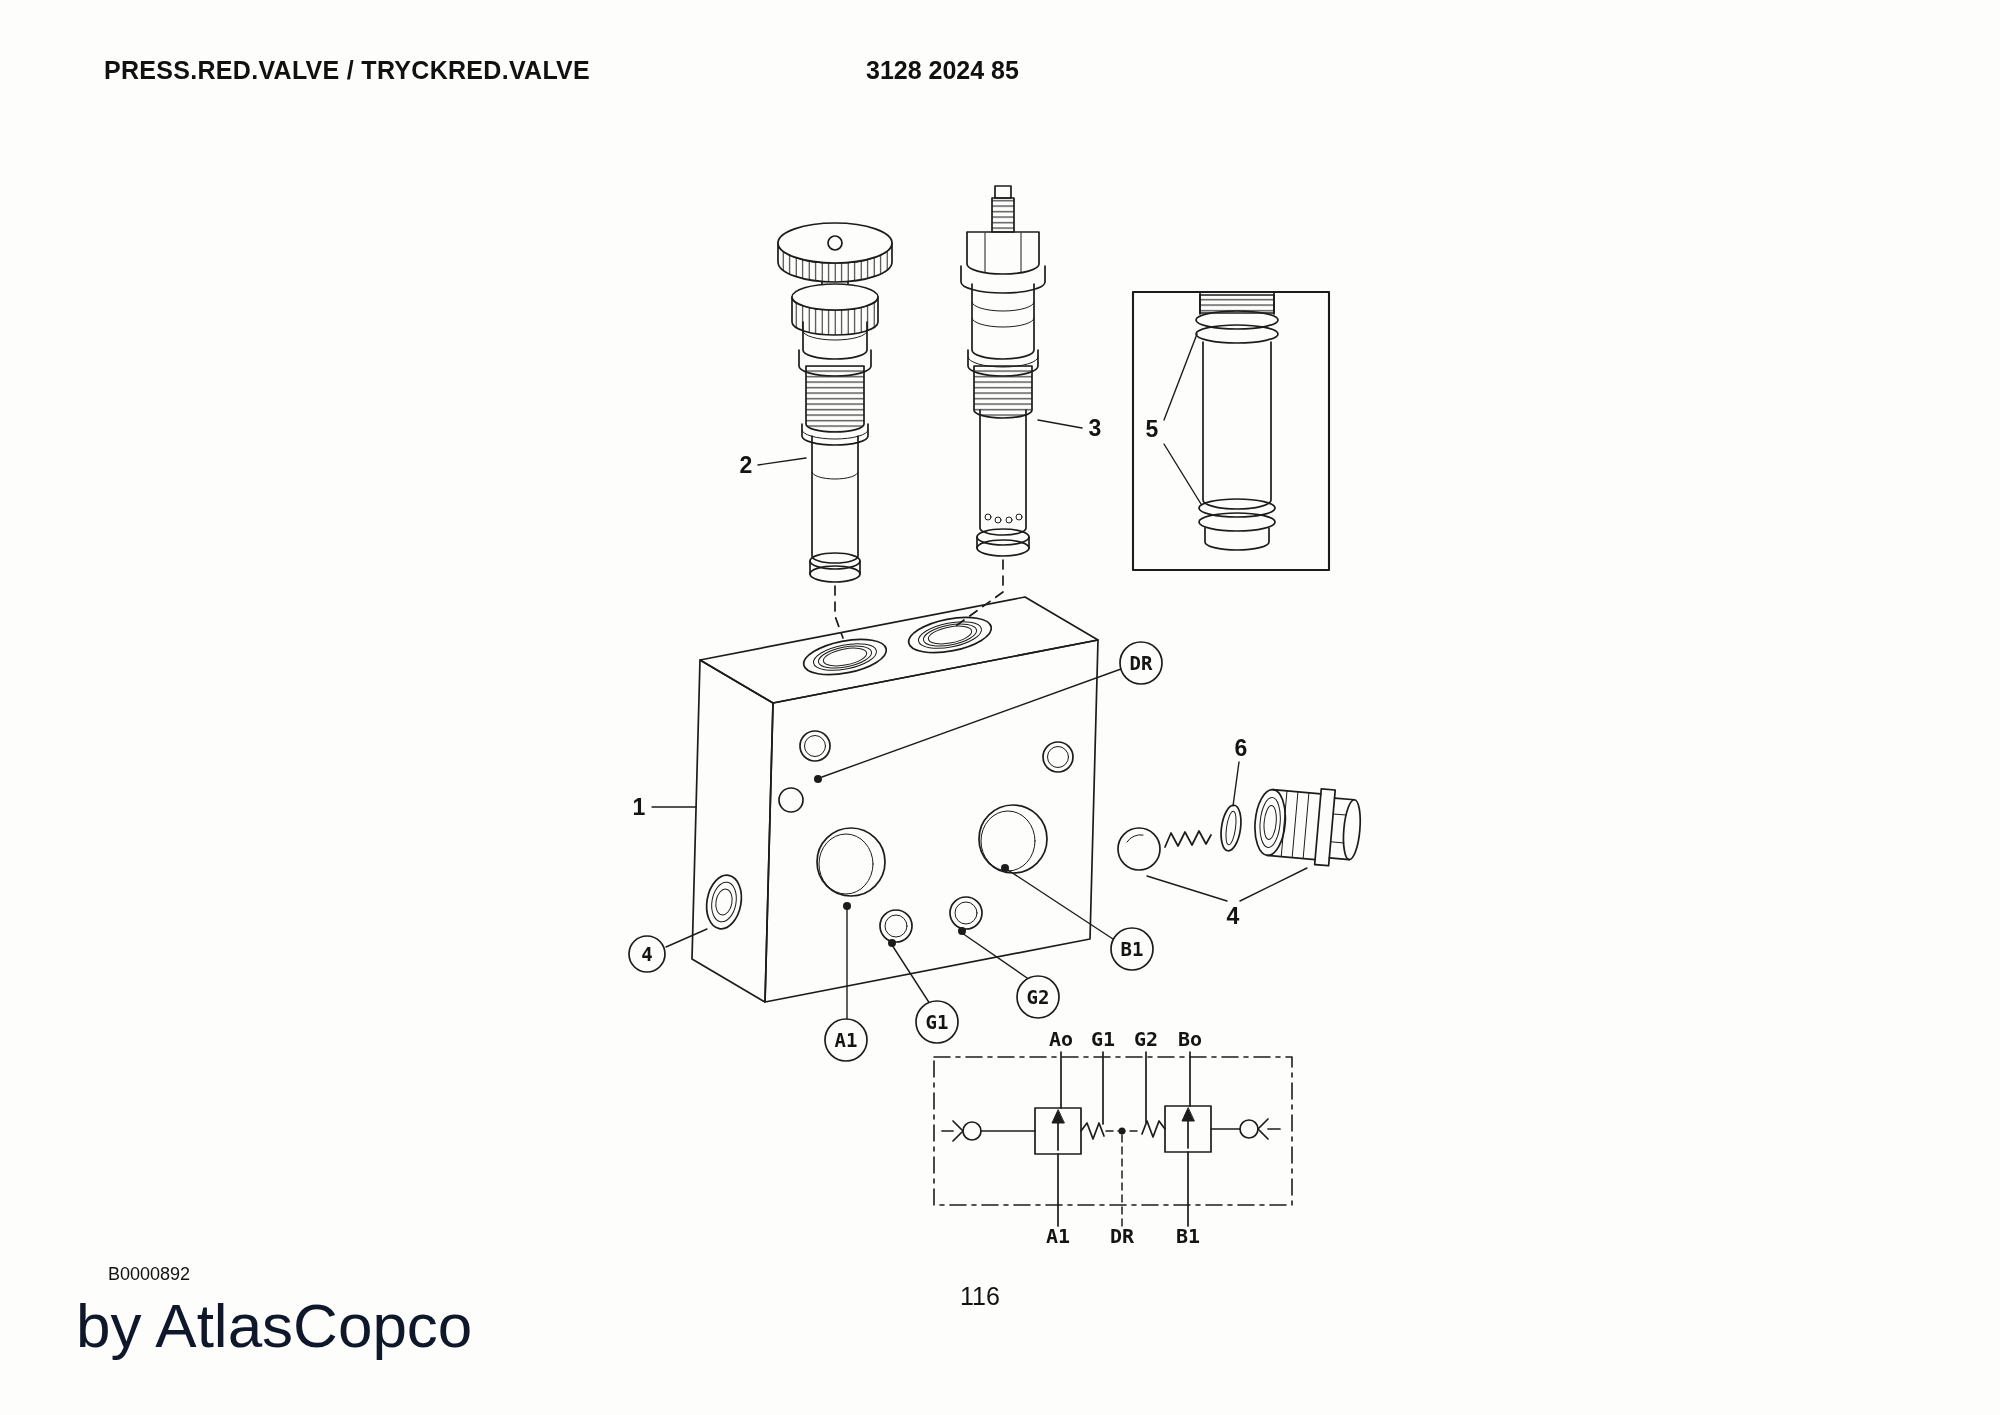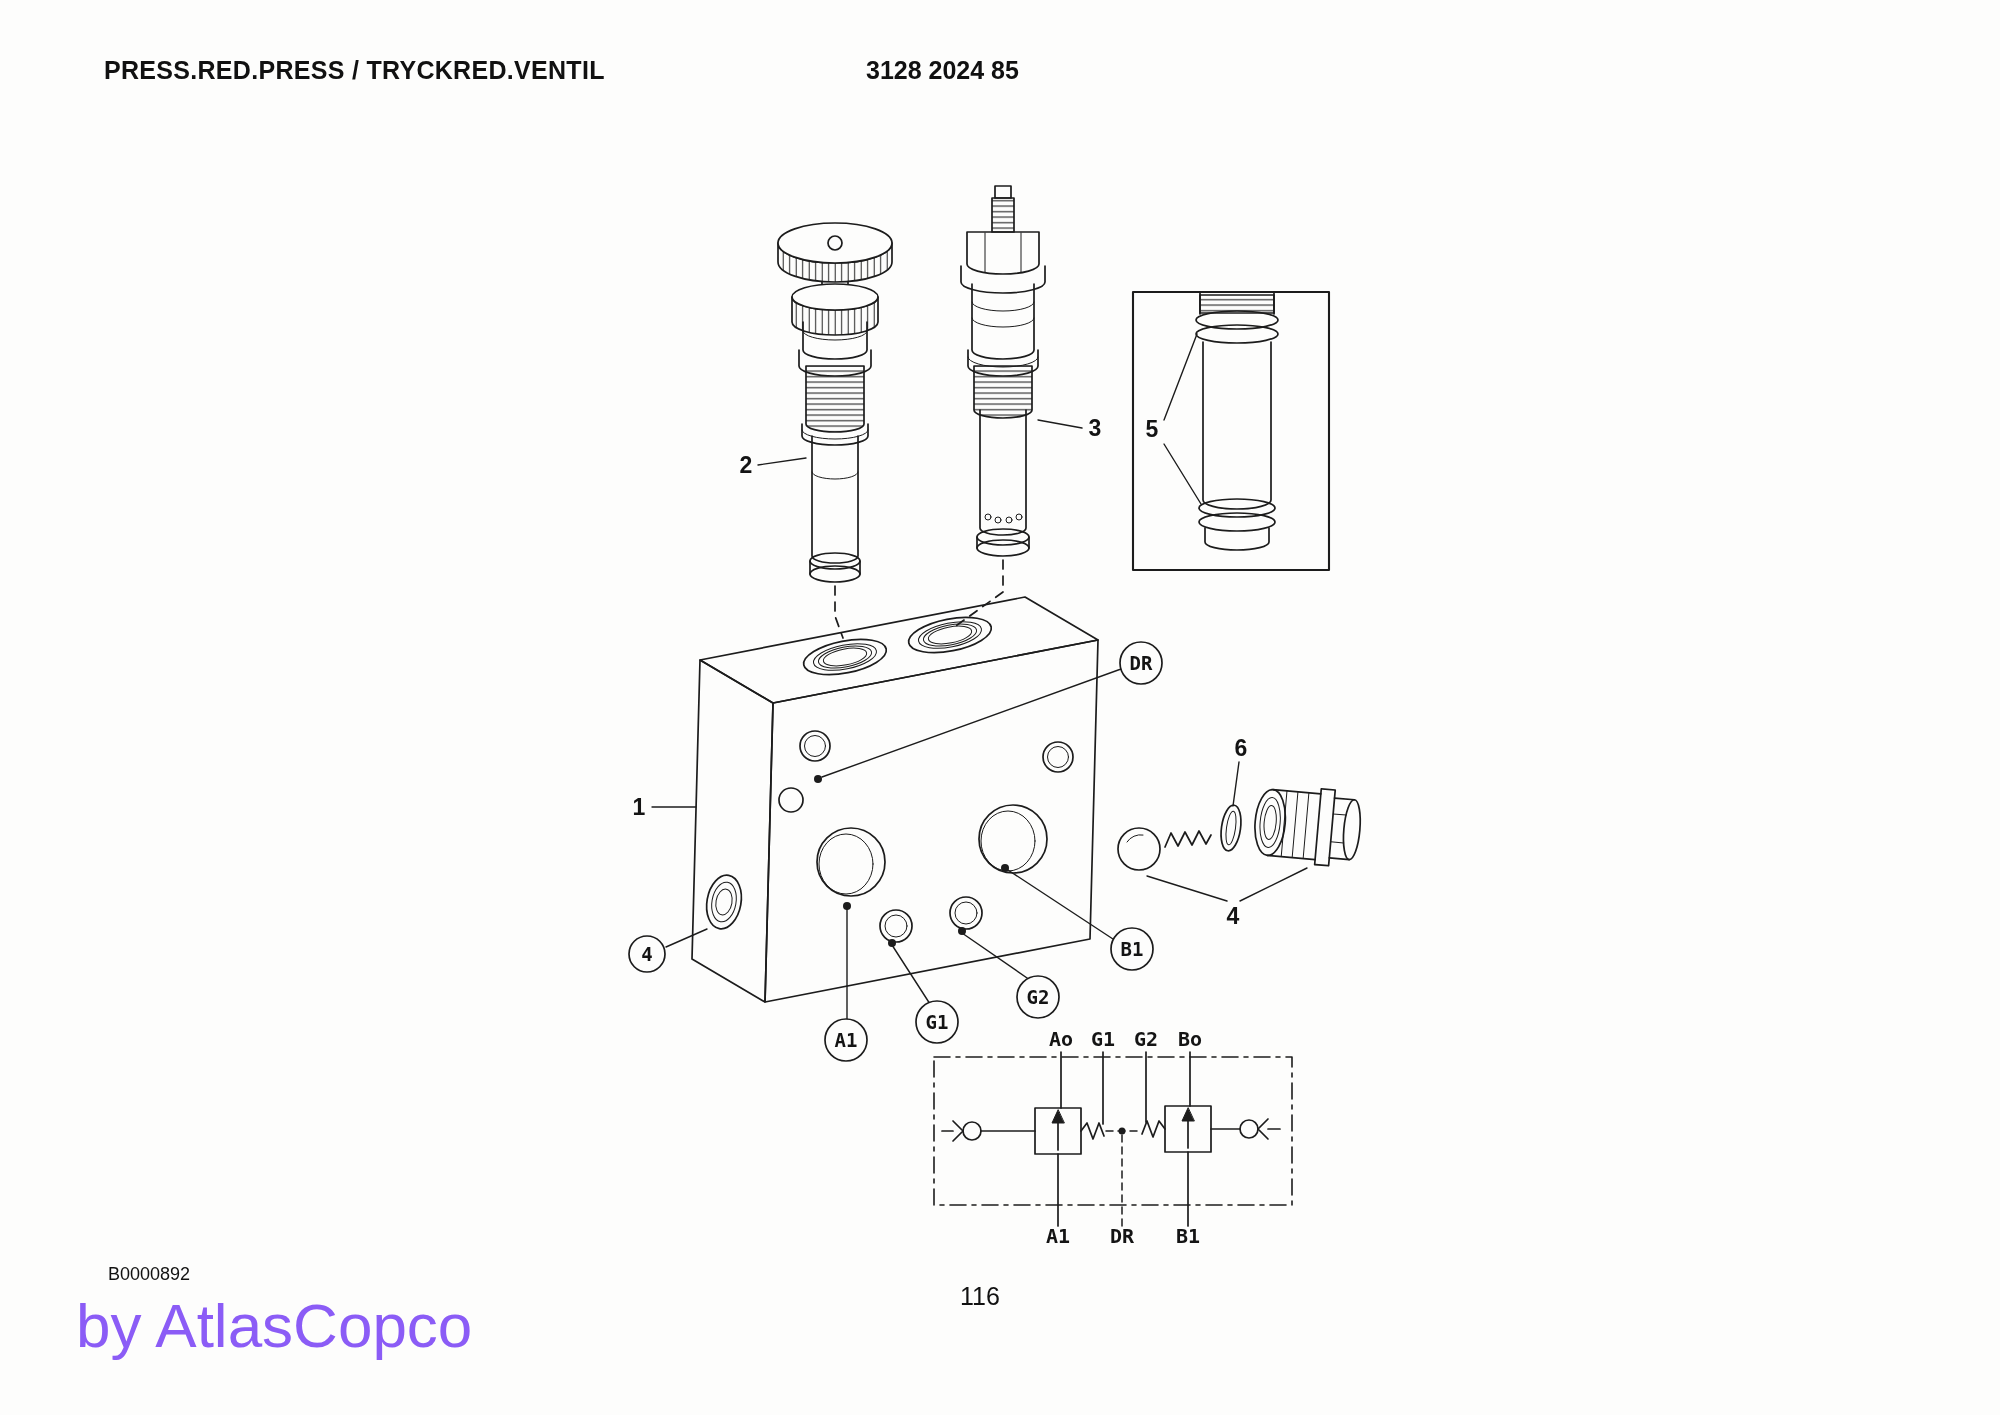--- a/index.html
+++ b/index.html
@@ -2,21 +2,21 @@
 <html><head>
 <meta charset="utf-8">
 <style>
   * { margin:0; padding:0; box-sizing:border-box; }
   html,body { background:#e9e9e9; }
   .page { position:relative; width:2000px; height:1415px; background:#fdfdfc;
           font-family:"Liberation Sans",sans-serif; color:#111; overflow:hidden; }
   .hdr-title { position:absolute; left:104px; top:56px; font-size:25px; font-weight:bold; letter-spacing:.3px; }
   .hdr-doc   { position:absolute; left:866px; top:56px; font-size:25px; font-weight:bold; }
   .figcode   { position:absolute; left:108px; top:1264px; font-size:18px; }
-  .brand     { position:absolute; left:76px;  top:1290px; font-size:62px; color:#8b5cf6; }
+  .brand     { position:absolute; left:76px;  top:1290px; font-size:62px; color:#0f172a; }
   .pagenum   { position:absolute; left:938px; top:1282px; width:84px; text-align:center; font-size:25px; }
 
   .drawing { position:absolute; left:0; top:0; width:2000px; height:1415px; }
   .drawing path, .drawing ellipse, .drawing circle, .drawing rect, .drawing polyline, .drawing line {
       fill:none; stroke:#1c1c1c; stroke-width:1.7; stroke-linecap:round; stroke-linejoin:round; }
   .drawing defs path { stroke:#2c2c2c; stroke-width:1.05; fill:none; }
   .drawing .thin  { stroke-width:1; }
   .drawing .lead  { stroke-width:1.4; }
   .drawing .thickb{ stroke-width:2.1; }
   .drawing .white { fill:#fdfdfc; }
@@ -30,21 +30,21 @@
   .drawing text { fill:#141414; stroke:none; }
   .t-num { font:bold 23px "Liberation Sans",sans-serif; text-anchor:middle; }
   .t-lbl { font:bold 19px "DejaVu Sans Mono",monospace; text-anchor:middle; }
   .t-sch { font:bold 20px "DejaVu Sans Mono",monospace; text-anchor:middle; }
 </style>
 </head>
 <body>
 
 <div class="page">
 
-  <div class="hdr-title">PRESS.RED.PRESS / TRYCKRED.VENTIL</div>
+  <div class="hdr-title">PRESS.RED.VALVE / TRYCKRED.VALVE</div>
   <div class="hdr-doc">3128 2024 85</div>
 
   <svg class="drawing" viewBox="0 0 2000 1415">
     <defs>
       <pattern id="hlines" width="10" height="5.5" patternUnits="userSpaceOnUse">
         <path d="M0,2.7 H10"></path>
       </pattern>
       <pattern id="vlines" width="6.5" height="40" patternUnits="userSpaceOnUse">
         <path d="M3.2,0 V40"></path>
       </pattern>

